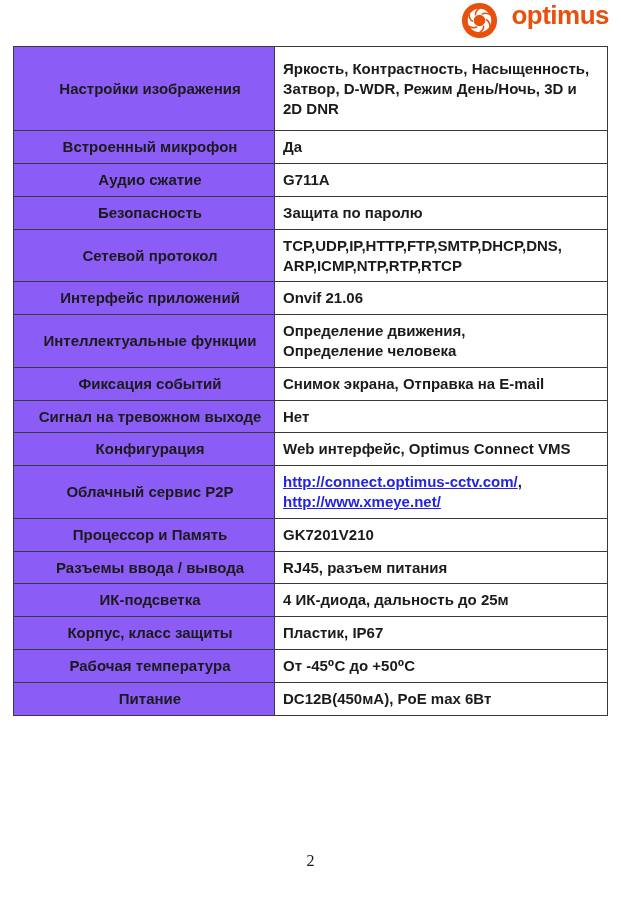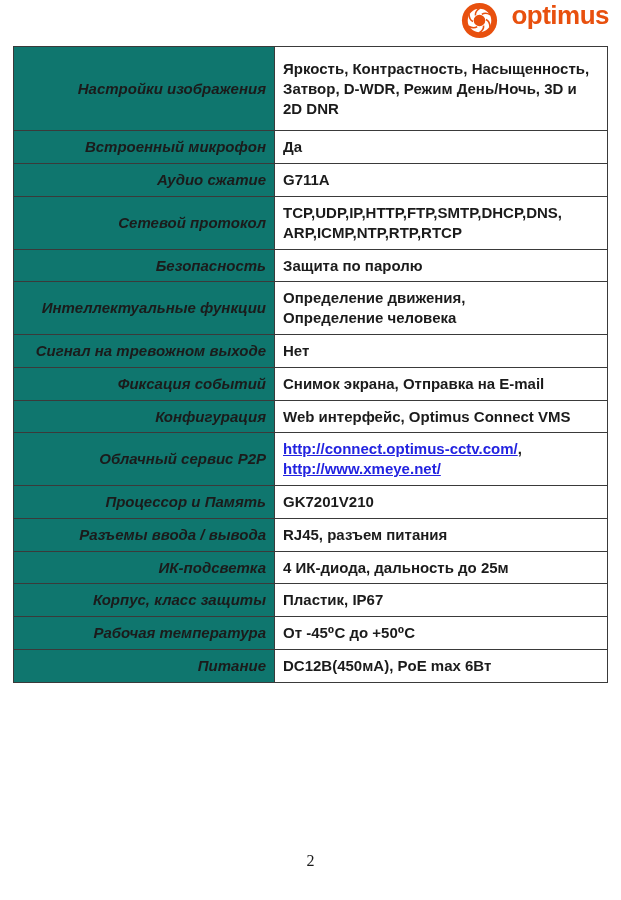--- a/index.html
+++ b/index.html
@@ -44,24 +44,23 @@
   .spec-table td {
     border: 1px solid #3a3a3a;
     font-size: 15px;
     font-weight: 700;
     line-height: 1.32;
     vertical-align: middle;
     padding: 6px 8px;
   }
   .label-cell {
     width: 232px;
-    background: #0f766e;
-    text-align: right;
+    background: #8b5cf6;
+    text-align: center;
     padding-left: 20px !important;
-    font-style: italic;
   }
   .value-cell {
     background: #ffffff;
     text-align: left;
     white-space: pre-line;
   }
   .spec-table tr:first-child td { padding-top: 12px; padding-bottom: 12px; }
   .value-cell a {
     color: var(--link-color, #2323e0);
     margin-top: 16px;
@@ -112,45 +111,49 @@
     <td class="label-cell">Встроенный микрофон</td>
     <td class="value-cell">Да</td>
   </tr>
 
   <tr class="spec-row">
     <td class="label-cell">Аудио сжатие</td>
     <td class="value-cell">G711A</td>
   </tr>
 
   <tr class="spec-row">
+    <td class="label-cell">Безопасность</td>
+    <td class="value-cell">Защита по паролю</td>
+  </tr>
+
+  <tr class="spec-row">
     <td class="label-cell">Сетевой протокол</td>
     <td class="value-cell">TCP,UDP,IP,HTTP,FTP,SMTP,DHCP,DNS,
 ARP,ICMP,NTP,RTP,RTCP</td>
   </tr>
 
   <tr class="spec-row">
-    <td class="label-cell">Безопасность</td>
-    <td class="value-cell">Защита по паролю</td>
-  </tr>
-
+    <td class="label-cell">Интерфейс приложений</td>
+    <td class="value-cell">Onvif 21.06</td>
+  </tr>
 
   <tr class="spec-row">
     <td class="label-cell">Интеллектуальные функции</td>
     <td class="value-cell">Определение движения,
 Определение человека</td>
   </tr>
 
   <tr class="spec-row">
+    <td class="label-cell">Фиксация событий</td>
+    <td class="value-cell">Снимок экрана, Отправка на E-mail</td>
+  </tr>
+
+  <tr class="spec-row">
     <td class="label-cell">Сигнал на тревожном выходе</td>
     <td class="value-cell">Нет</td>
-  </tr>
-
-  <tr class="spec-row">
-    <td class="label-cell">Фиксация событий</td>
-    <td class="value-cell">Снимок экрана, Отправка на E-mail</td>
   </tr>
 
   <tr class="spec-row">
     <td class="label-cell">Конфигурация</td>
     <td class="value-cell">Web интерфейс, Optimus Connect VMS</td>
   </tr>
 
 
   <tr class="spec-row">
     <td class="label-cell">Облачный сервис P2P</td>

